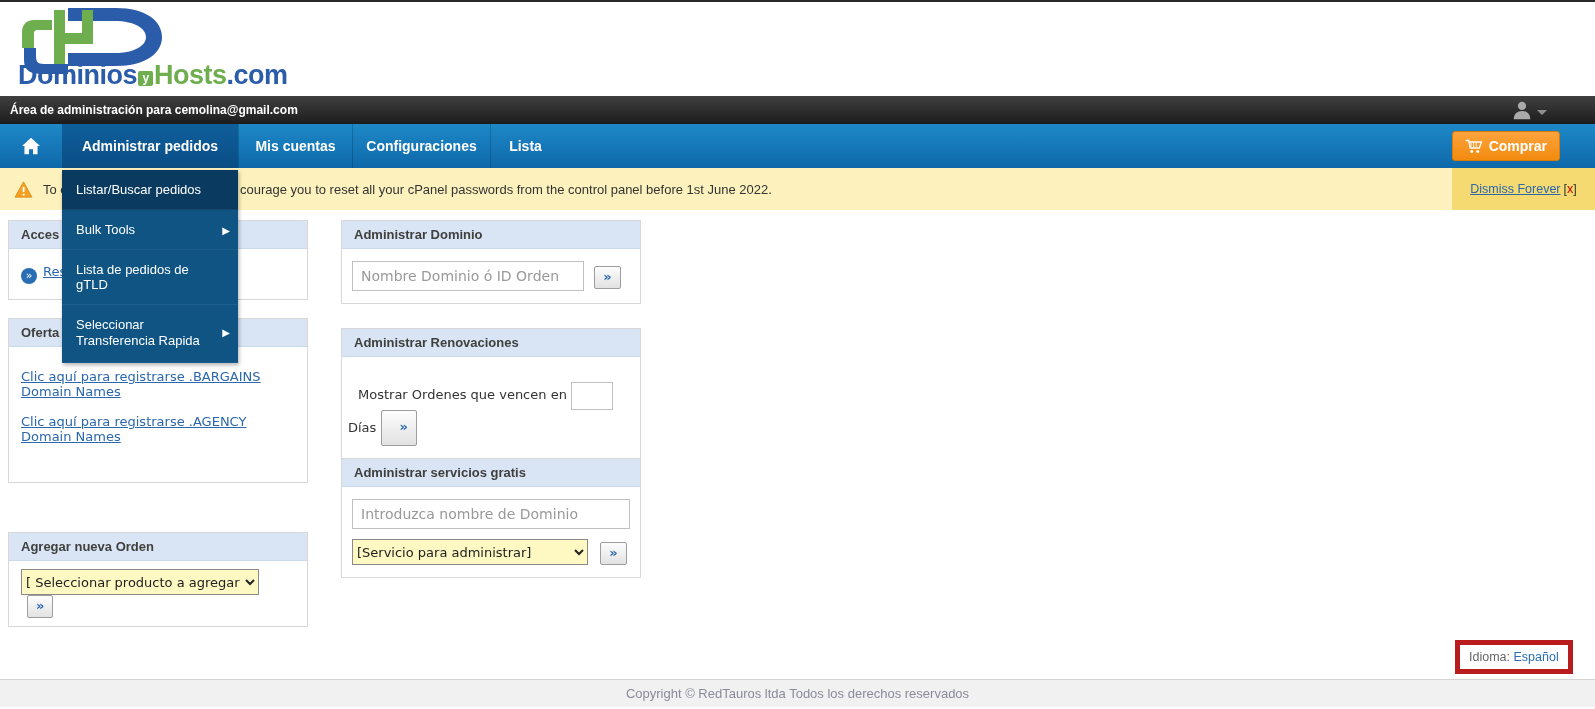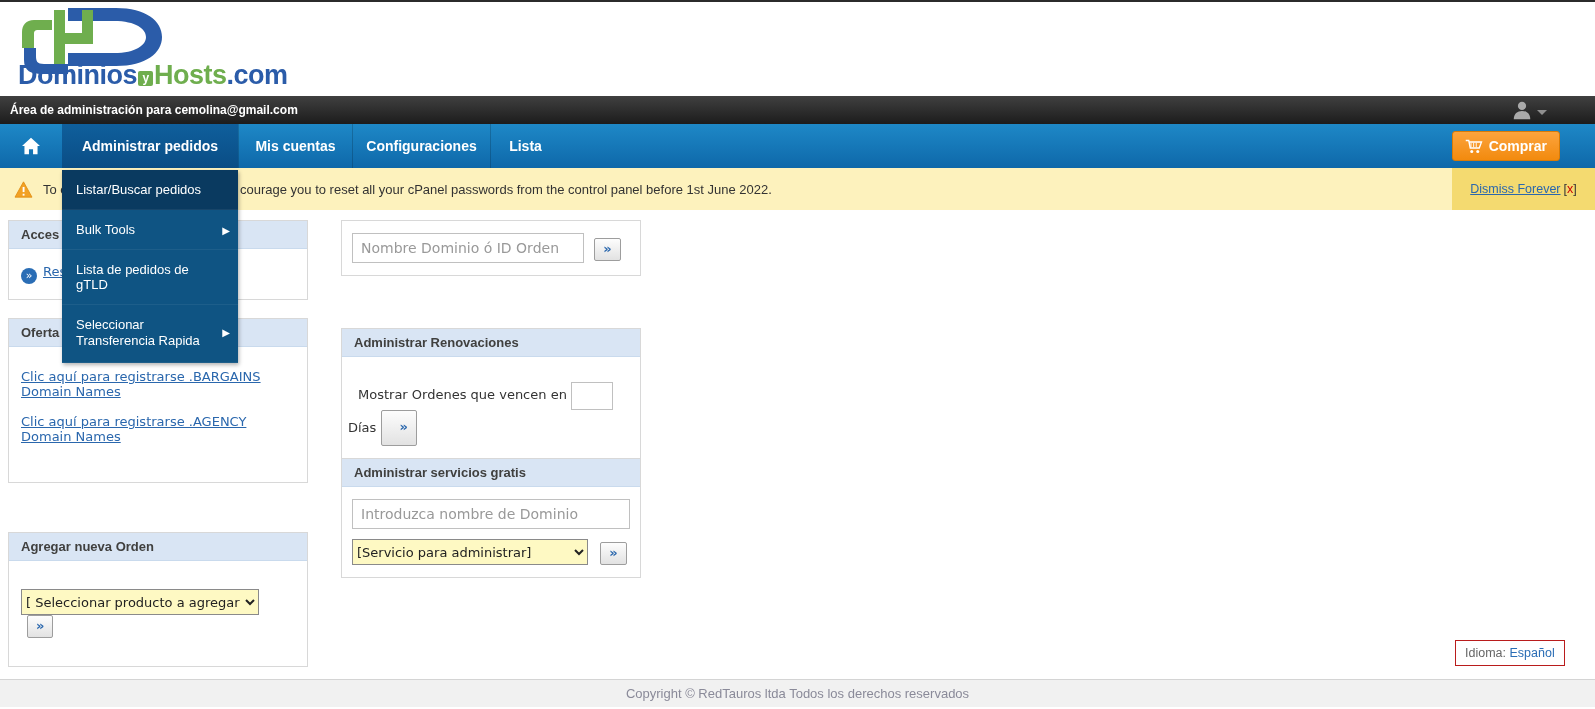--- a/index.html
+++ b/index.html
@@ -60,21 +60,21 @@
   .text-input::placeholder { color:#999; }
   .sel { height:26px; font-size:13px; font-family:"DejaVu Sans", sans-serif; color:#222; border:1px solid #8a8a8a; background:#fef9c3; }
   .days-input { width:42px; height:28px; border:1px solid #c0c0c0; vertical-align:middle; }
   .renew-text { text-indent:10px; line-height:2.2; }
 
   .ann { position:absolute; left:663px; top:8px; width:274px; }
   .ann-title { font-size:14px; font-weight:bold; color:#3c3c3c; padding:8px 10px 10px; }
   .ann-hr { border:none; border-top:1px solid #ccc; margin:0 0 0 10px; }
   .ann-text { font-family:"DejaVu Sans", sans-serif; font-size:14px; color:#333; padding:16px 10px; }
 
-  .lang-box { position:absolute; left:1455px; top:430px; border:1px solid #b91c1c; background:#fff; padding:5px 9px; font-size:12.5px; color:#666; }
+  .lang-box { position:absolute; left:1455px; top:430px; border:5px solid #b91c1c; background:#fff; padding:5px 9px; font-size:12.5px; color:#666; }
   .lang-box a { color:#2a6db5; text-decoration:none; cursor:pointer; }
 
   
   .footer { margin-top:9px; height:28px; background:#f1f1f1; border-top:1px solid #d4d4d4; display:flex; align-items:center; justify-content:center; font-size:13px; color:#8a8a99; }
 </style>
 </head>
 <body>
 
 <div class="logo-area">
   <div class="logo">
@@ -151,29 +151,30 @@
     <div class="panel-header">Oferta</div>
     <div class="panel-body offers-body" style="padding:22px 12px 10px;">
       <a class="blue-link">Clic aquí para registrarse .BARGAINS Domain Names</a>
       <a class="blue-link">Clic aquí para registrarse .AGENCY Domain Names</a>
       <div style="height:14px;"></div>
     </div>
   </div>
 
   <div class="panel" style="left:8px; top:322px;">
     <div class="panel-header">Agregar nueva Orden</div>
-    <div class="panel-body" style="padding:28px 12px;">
+    <div class="panel-body" style="padding:8px 12px;">
       <select class="sel" style="width:238px;">
         <option>[ Seleccionar producto a agregar</option>
       </select>
       <span class="go-btn" style="margin-left:6px;">»</span>
     </div>
   </div>
 
   <div class="panel" style="left:341px; top:10px;">
+    <div class="panel-header">Administrar Dominio</div>
     <div class="panel-body" style="padding:12px 10px;">
       <input class="text-input" style="width: 232px;" placeholder="Nombre Dominio ó ID Orden">
       <span class="go-btn" style="margin-left:6px;">»</span>
     </div>
   </div>
 
   <div class="panel" style="left:341px; top:118px;">
     <div class="panel-header">Administrar Renovaciones</div>
     <div class="panel-body renew-text" style="padding:24px 6px 12px;">
       <span>Mostrar Ordenes que vencen en</span>

